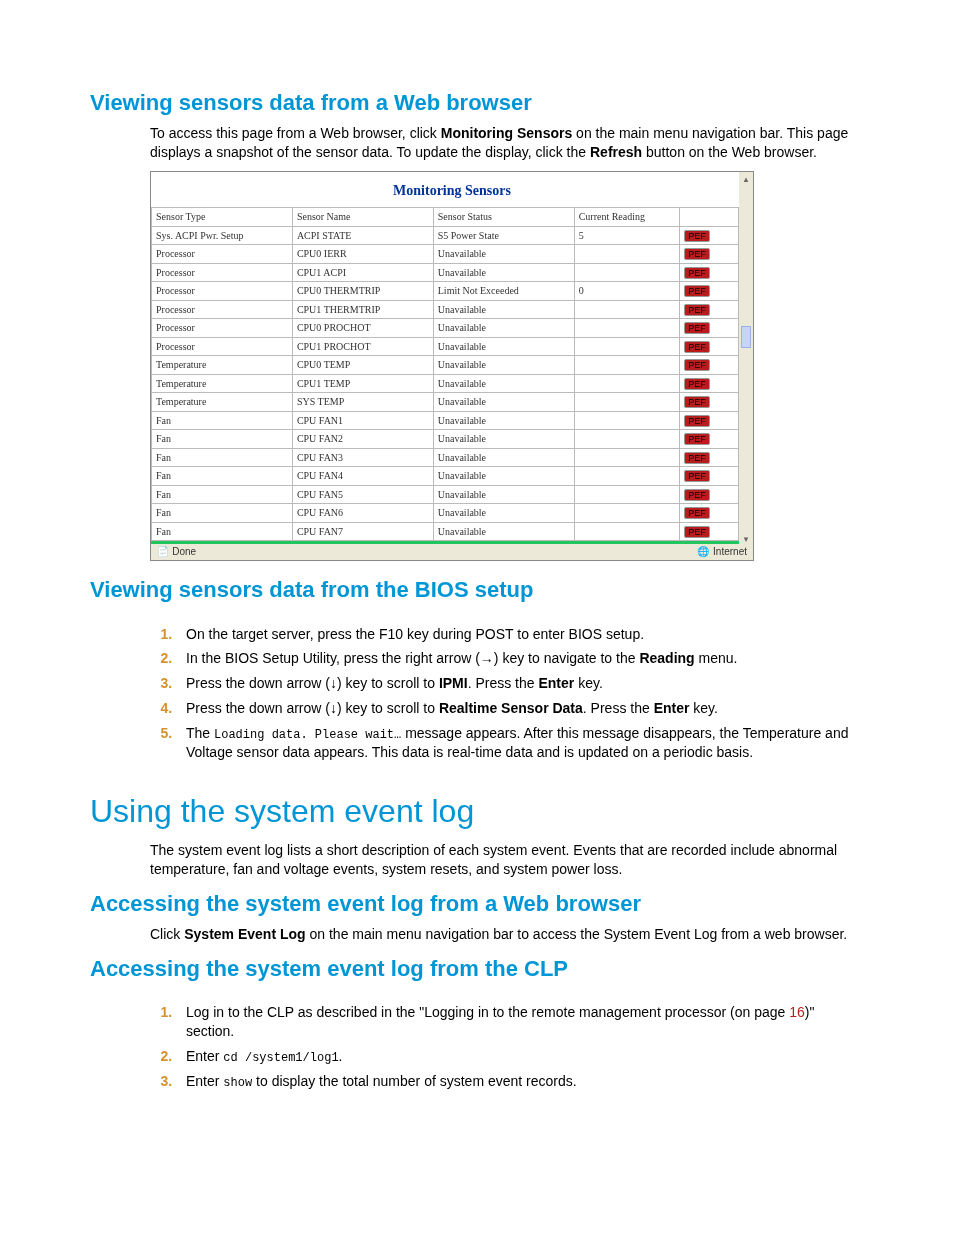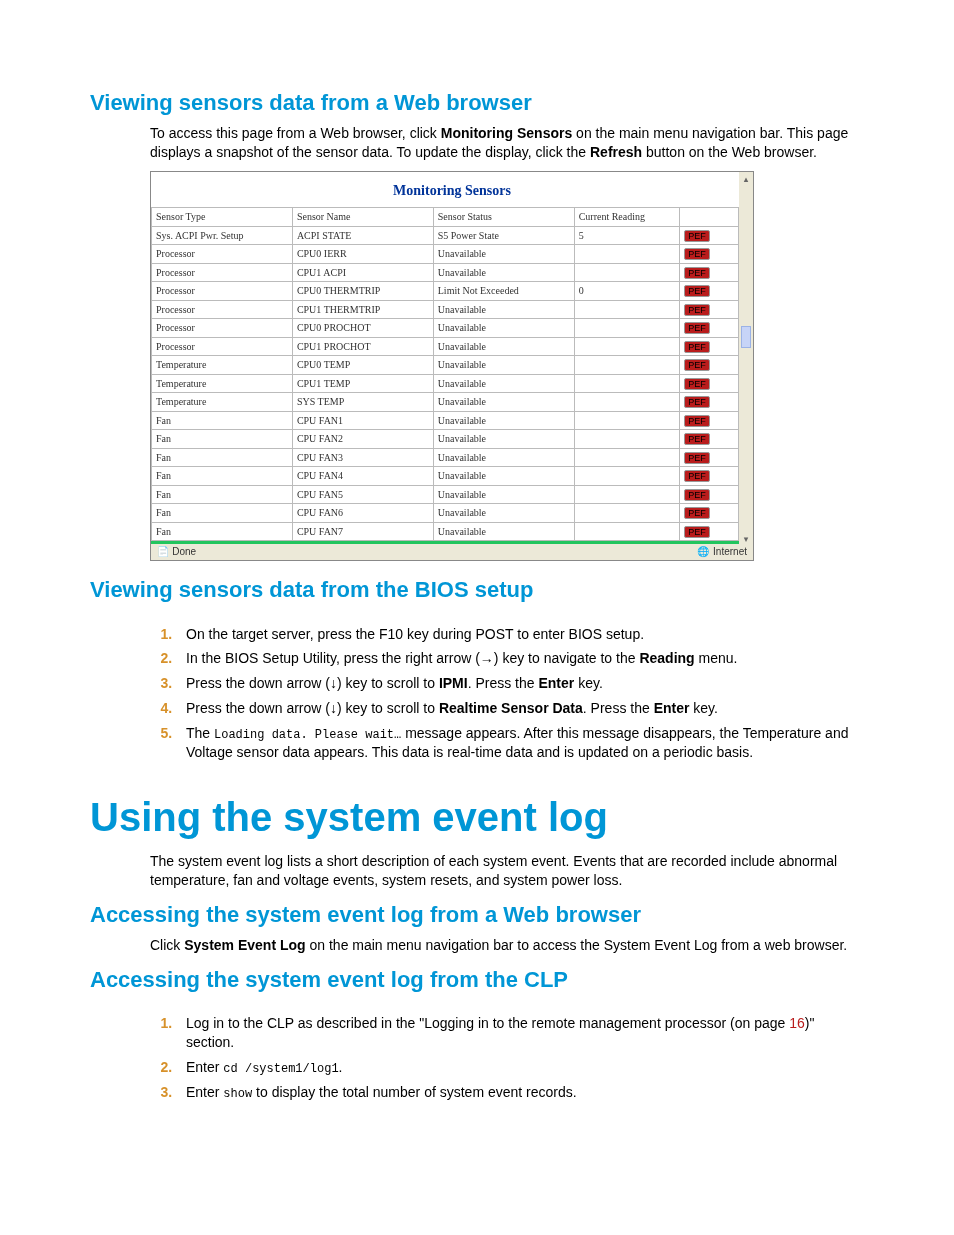--- a/index.html
+++ b/index.html
@@ -14,23 +14,23 @@
   }
   h2.section {
     font-family: "Segoe UI Light", "Helvetica Neue", Arial, sans-serif;
     font-weight: 700;
     color: #0096d6;
     font-size: 22px;
     margin: 8px 0 6px 0;
   }
   h1.major {
     font-family: "Segoe UI Light", "Helvetica Neue", Arial, sans-serif;
-    font-weight: 700;
+    font-weight: 400;
     color: #0096d6;
-    font-size: 40px;
+    font-size: 32px;
     margin: 28px 0 8px 0;
   }
   p.body, div.body {
     margin: 4px 0 10px 60px;
     font-size: 14px;
   }
   ol {
     margin: 20px 0 10px 60px;
     padding-left: 26px;
   }

